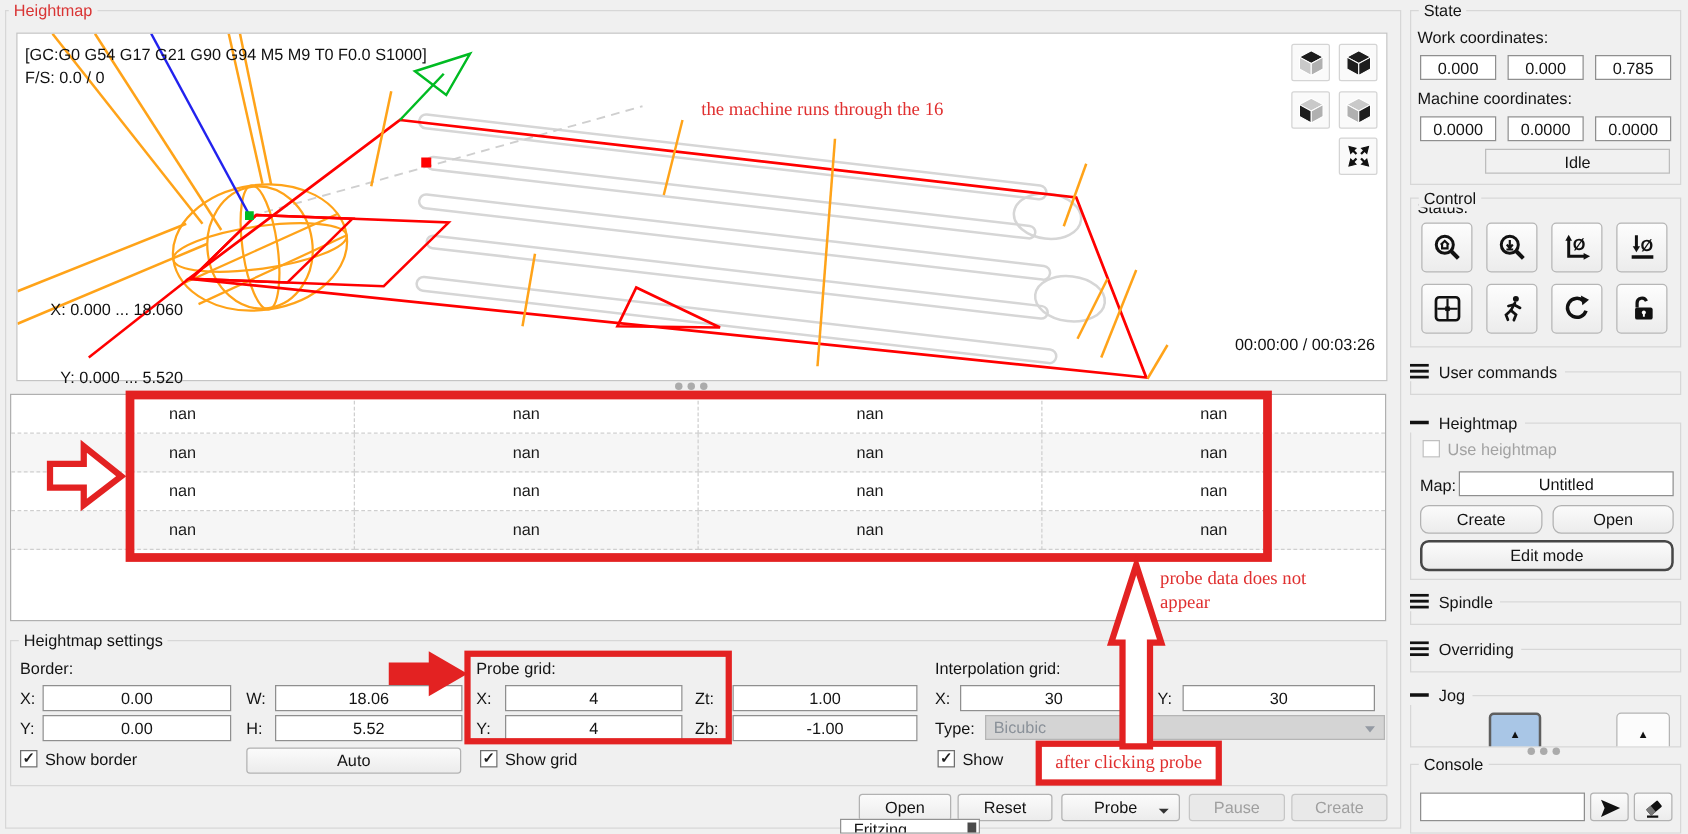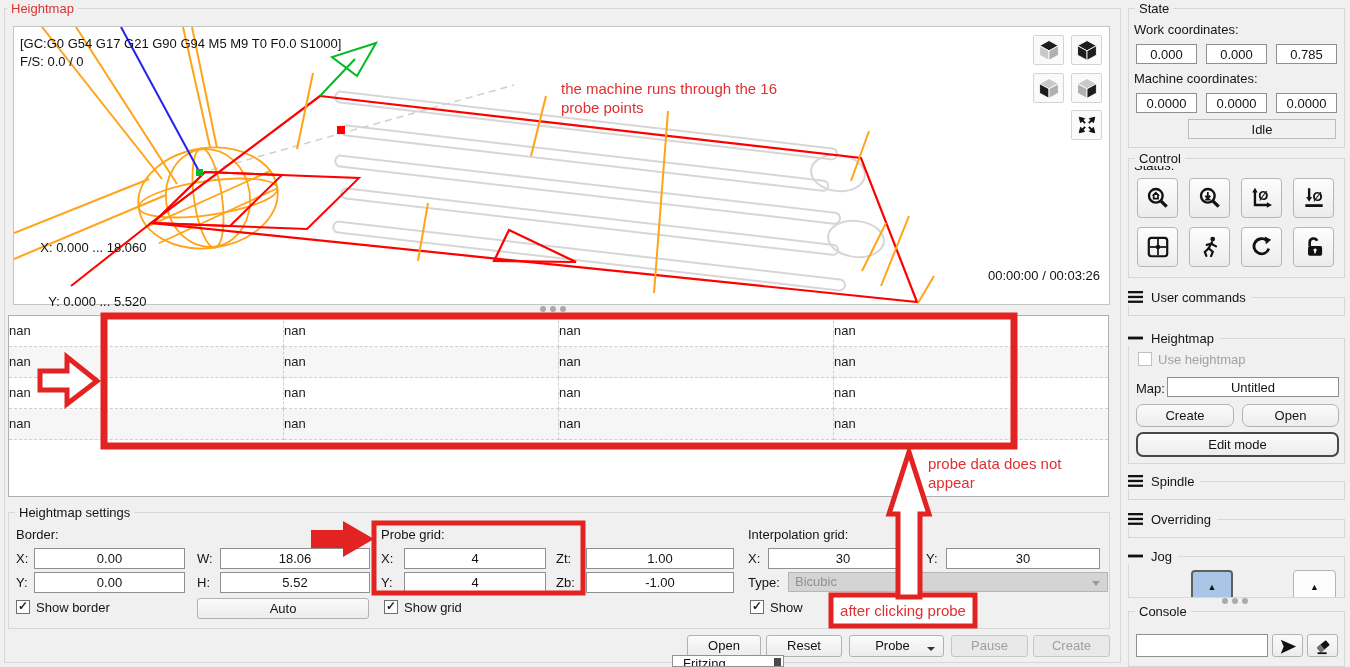--- a/index.html
+++ b/index.html
@@ -19,30 +19,30 @@
   .cb.checked::after { content:"✓"; position:absolute; left:1px; top:-2px; font-size:12px; font-weight:bold; color:#1d1d1d; }
   .cb.disabled { border-color:#c0c0c0; }
   .viewport { position:absolute; left:13px; top:26px; width:1097px; height:279px; background:#fff; border:1px solid #c4c4c4; }
   .vp-text { position:absolute; font-size:13px; line-height:18px; white-space:pre; color:#111;text-align:right; }
   .vp-stats-right { text-align:right; }
   .vbtn { position:absolute; width:31px; height:30px; background:#fafafa; border:1px solid #d4d4d4; border-radius:2px; display:flex; align-items:center; justify-content:center; }
   .ctrl-btn { position:absolute; width:41px; height:40px; background:linear-gradient(#fdfdfd,#ececec); border:1px solid #b6b6b6; border-radius:4px; display:flex; align-items:center; justify-content:center; }
   .hm-table { position:absolute; left:8px; top:315px; width:1101px; height:182px; background:#fff; border:1px solid #b0b0b0; }
   .hm-row { display:flex; height:31px; }
   .hm-row.alt { background:#f6f6f6; }
-  .hm-cell { flex:1; border-right:1px dashed #cfcfcf; border-bottom:1px dashed #cfcfcf; line-height:30px; font-size:13px; color:#1a1a1a; }
+  .hm-cell { flex:1; border-right:1px dashed #cfcfcf; border-bottom:1px dashed #cfcfcf; text-align:center; line-height:30px; font-size:13px; color:#1a1a1a; }
   .hm-cell:last-child { border-right:none; }
   .dots { position:absolute; display:flex; gap:4px; }
   .dots i { width:6px; height:6px; border-radius:50%; background:#ababab; }
   .combo { position:absolute; background:#d4d4d4; border:1px solid #b5b5b5; color:#8a9199; font-size:13px; line-height:18px; padding-left:6px; }
   .combo .arrow { position:absolute; right:7px; top:8px; width:0; height:0; border-left:4px solid transparent; border-right:4px solid transparent; border-top:5px solid #949aa3; }
   .menu-arrow { position:absolute; right:8px; top:11px; width:0; height:0; border-left:4px solid transparent; border-right:4px solid transparent; border-top:4px solid #333; }
   .sec-header { position:absolute; background:#f0f0f0; padding:0 6px 0 0; display:flex; align-items:center; gap:7px; height:16px; }
   .sec-header .sec-label { font-size:13px; }
-  .annot { position:absolute; color:#e03030; font-size:15px; line-height:19px; white-space:nowrap; }
+  .annot { position:absolute; color:#e03030; font-size:15px; line-height:19px; white-space:nowrap;font-family:Liberation Serif, serif; }
   .overlay { position:absolute; left:0; top:0; pointer-events:none; z-index:40; }
   .jog-btn { position:absolute; border-radius:4px; display:flex; align-items:center; justify-content:center; font-size:9px; color:#111; }
   .tooltipwin { position:absolute; left:672px; top:655px; width:112px; height:12px; background:#fff; border:1px solid #929292; overflow:hidden; z-index:60; }
 </style>
 </head>
 <body>
 
 <div class="groupbox" style="left:4px; top:8px; width:1117px; height:655px;">
   <span class="gb-title red-title" style="left:2px;">Heightmap</span>
 </div>
@@ -119,21 +119,20 @@
 
   <div class="vp-text vp-stats-right" style="right:9px; top:204px;">
     <div>00:00:00 / 00:03:26</div>
     <div>Buffer: 0 / 0 / 0</div>
     <div>Vertices: 666</div>
     <div>FPS: 62</div>
   </div>
 
   <div class="annot" style="left:547px; top:52px;">
     <div>the machine runs through the 16</div>
-    <div>probe points</div>
   </div>
 
   <div class="vbtn" style="left:1019px; top:8px;">
     <svg width="26" height="24" viewBox="0 0 30 28">
         <polygon points="15,3 26,9 15,15 4,9" fill="#1d1d1d" stroke="#fff"></polygon>
         <polygon points="4,9 15,15 15,26 4,20" fill="#c9c9c9" stroke="#fff"></polygon>
         <polygon points="26,9 15,15 15,26 26,20" fill="#b0b0b0" stroke="#fff"></polygon>
       </svg>
   </div>
   <div class="vbtn" style="left:1057px; top:8px;">

